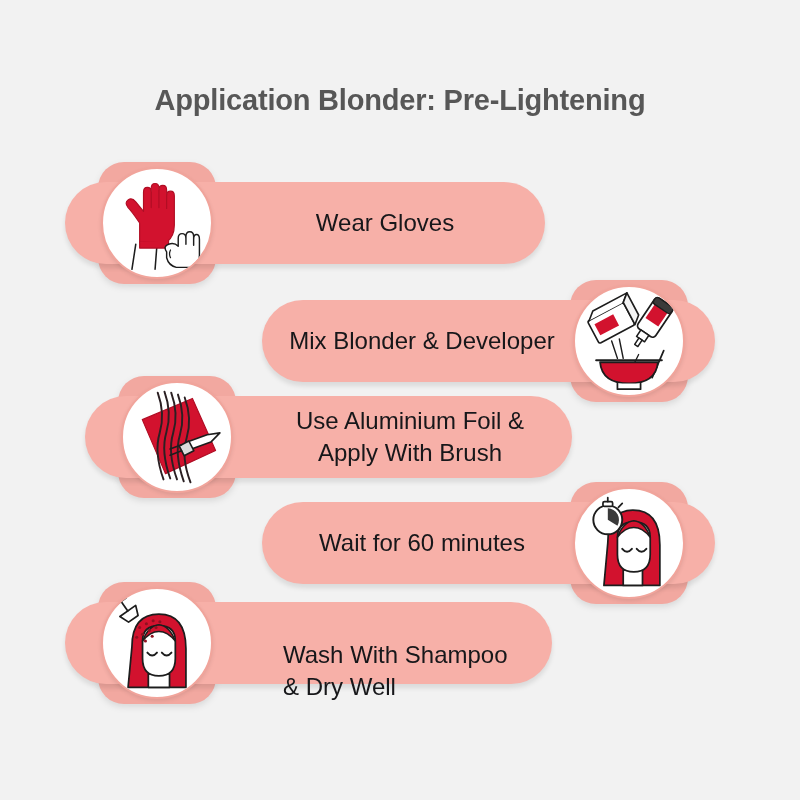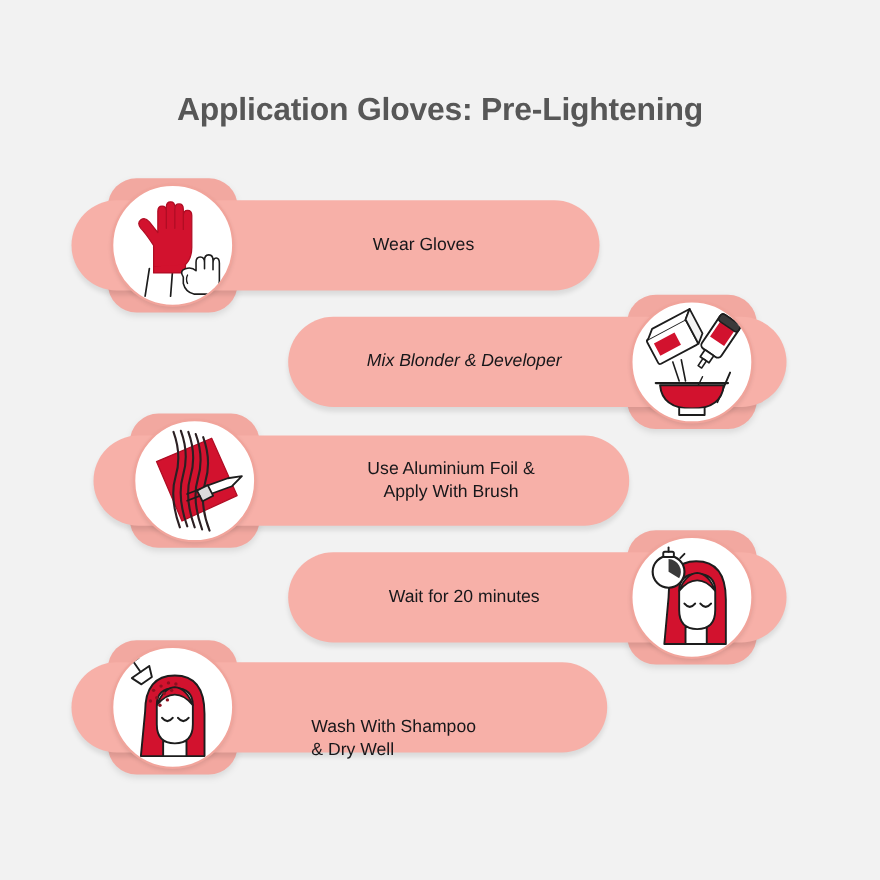--- a/index.html
+++ b/index.html
@@ -64,21 +64,21 @@
     box-shadow: 0 4px 5px rgba(0,0,0,0.10);
   }
 
   
   .label {
     position: absolute;
     top: 24px;
     height: 82px;
     display: flex;
     align-items: center;
-    font-size: 16px;
+    font-size: 24px;
     color: #17171a;
     line-height: 1.32;
     white-space: pre-line;
     z-index: 6;
   }
   .label.center { justify-content: center; text-align: center; }
   .label.left   { justify-content: flex-start; text-align: left; }
 
   
   .medallion {
@@ -100,21 +100,21 @@
   .left-icon .blob     { left: 98px; }
   .left-icon .medallion{ left: 101px; }
   .right-icon .blob    { left: 570px; }
   .right-icon .medallion{ left: 573px; }
 </style>
 </head>
 <body>
 
 <div id="infographic">
 
-  <div class="title">Application Gloves: Pre-Lightening</div>
+  <div class="title">Application Blonder: Pre-Lightening</div>
 
   <div class="step left-icon" style="top:158px;">
     <div class="blob"></div>
     <div class="bar" style="left:65px; width:480px;"></div>
     <div class="label center" style="left:225px; width:320px;">Wear Gloves</div>
 
     <div class="medallion">
       <svg viewBox="0 0 112 112">
         <g stroke="#1d1d1d" stroke-width="1.6" fill="none" stroke-linecap="round" stroke-linejoin="round">
 
@@ -134,21 +134,21 @@
                    Q78 67 82 67 Q86 67 86 72 L86 78
                    L86 70 Q86 65 90 65 Q94 65 94 70 L94 79
                    L94 73 Q94 68 97 68 Q100 68 100 73 L100 90
                    Q100 100 90 102 L76 102 Q68 100 66 92 Z" fill="#ffffff" stroke="#1d1d1d" stroke-width="1.5"></path>
           <path d="M70 84 Q68 88 70 92" stroke="#1d1d1d" stroke-width="1.3"></path>
         </g>
       </svg>
     </div>
   </div>
 
-  <div class="step right-icon" style="top:264px;font-style:italic;">
+  <div class="step right-icon" style="top:276px;">
     <div class="blob"></div>
     <div class="bar" style="left:262px; width:453px;"></div>
     <div class="label center" style="left:262px; width:320px;">Mix Blonder &amp; Developer</div>
 
     <div class="medallion">
       <svg viewBox="0 0 112 112">
         <g stroke="#1d1d1d" stroke-linecap="round" stroke-linejoin="round">
 
           <g transform="rotate(-28 38 36)">
             <rect x="16" y="24" width="42" height="26" rx="2" fill="#ffffff" stroke="#1d1d1d" stroke-width="1.7"></rect>
@@ -207,21 +207,21 @@
             <path d="M54 82 L64 74" fill="none" stroke="#1d1d1d" stroke-width="1.6"></path>
           </g>
         </g>
       </svg>
     </div>
   </div>
 
   <div class="step right-icon" style="top:478px;">
     <div class="blob"></div>
     <div class="bar" style="left:262px; width:453px;"></div>
-    <div class="label center" style="left:262px; width:320px;">Wait for 20 minutes</div>
+    <div class="label center" style="left:262px; width:320px;">Wait for 60 minutes</div>
 
     <div class="medallion">
       <svg viewBox="0 0 112 112">
         <g stroke-linecap="round" stroke-linejoin="round">
 
           <path d="M34 56 Q34 22 60 22 Q88 22 88 58 L88 100 L30 100 Z" fill="#d2122e" stroke="#1d1d1d" stroke-width="1.8"></path>
 
           <path d="M50 84 L50 100 L70 100 L70 84 Z" fill="#ffffff" stroke="#1d1d1d" stroke-width="1.8"></path>
 
           <path d="M44 50 Q44 34 61 34 Q78 34 78 50 L78 68 Q78 86 61 86 Q44 86 44 68 Z" fill="#ffffff" stroke="#1d1d1d" stroke-width="1.8"></path>

